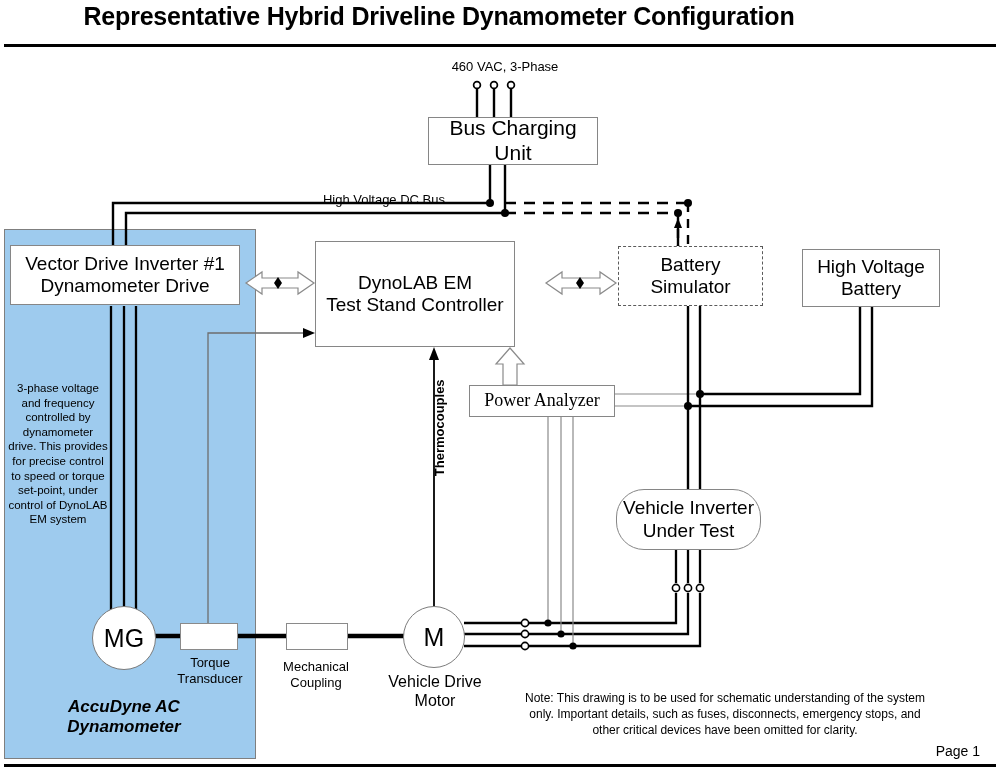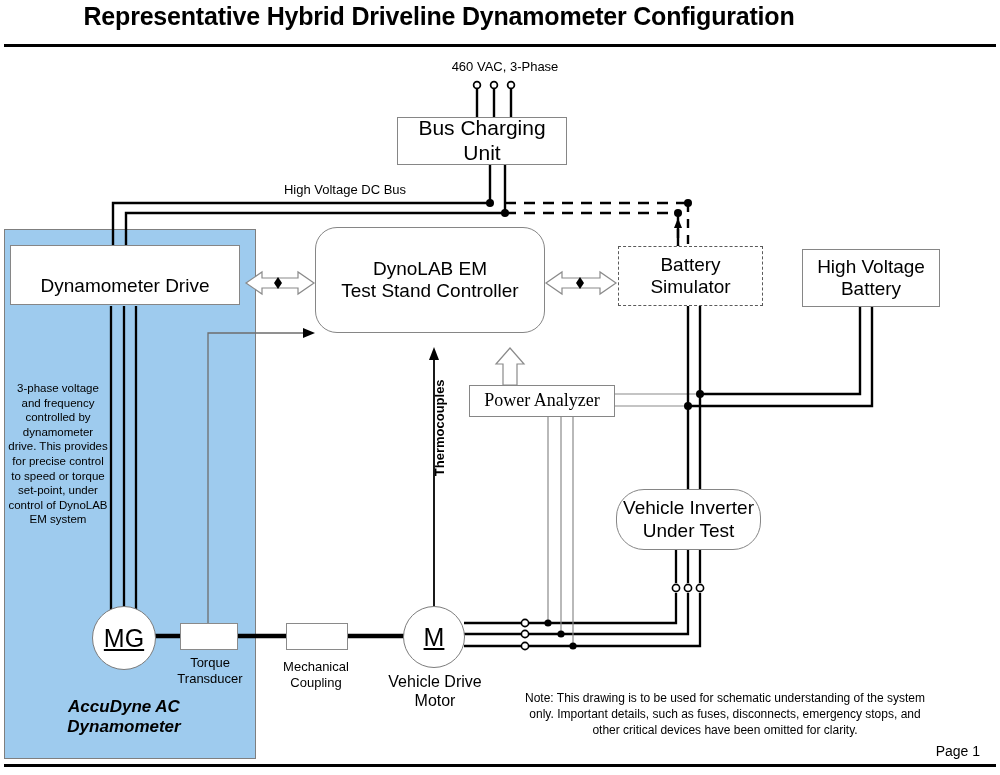--- a/index.html
+++ b/index.html
@@ -28,42 +28,42 @@
     background:#9ecbee;border:1px solid #7f7f7f;box-sizing:border-box;
   }
   #inverter{left:10px;top:245px;width:230px;height:60px;font-size:19px;}
   #dyno-label{
     left:6px;top:697px;width:236px;font-size:17px;font-weight:bold;font-style:italic;
   }
   #panel-note{
     left:8px;top:381px;width:100px;font-size:11.5px;text-align:center;line-height:1.27;
   }
 
-  #bcu{left:397px;top:117px;width:170px;height:48px;font-size:21px;}
-  #ctrl{left:315px;top:227px;width:230px;height:106px;border-radius:22px;}
+  #bcu{left:428px;top:117px;width:170px;height:48px;font-size:21px;}
+  #ctrl{left:315px;top:241px;width:200px;height:106px;}
   #batsim{left:618px;top:246px;width:145px;height:60px;}
   #hvbat{left:802px;top:249px;width:138px;height:58px;}
   #vinv{left:616px;top:489px;width:145px;height:61px;border-radius:28px;}
   #panalyzer{left:469px;top:385px;width:146px;height:32px;font-size:18px;font-family:Liberation Serif, serif;}
 
   #vac-label{left:375px;top:59px;width:260px;font-size:13px;}
-  #hvdc-label{left:245px;top:182px;width:200px;font-size:13px;text-align:center;}
+  #hvdc-label{left:245px;top:192px;width:200px;font-size:13px;text-align:right;}
   #torque-label{left:165px;top:655px;width:90px;font-size:13px;}
   #coupling-label{left:270px;top:659px;width:92px;font-size:13px;}
   #vdm-label{left:368px;top:672px;width:134px;font-size:16px;}
   #thermo-label{
     left:385px;top:420px;width:110px;font-size:13px;font-weight:bold;
     transform:rotate(-90deg);transform-origin:center center;
   }
   #note{left:520px;top:690px;width:410px;font-size:12px;line-height:1.35;}
   #pagenum{left:880px;top:743px;width:100px;font-size:14px;text-align:right;}
 
   .motor{
     position:absolute;border:1px solid #7c7c7c;border-radius:50%;background:#fff;
-    display:flex;align-items:center;justify-content:center;font-size:25px;text-decoration:underline;
+    display:flex;align-items:center;justify-content:center;font-size:25px;
   }
   #mg{left:92px;top:606px;width:62px;height:62px;}
   #m{left:403px;top:606px;width:60px;height:60px;}
 
   .mechbox{position:absolute;background:#fff;border:1px solid #8a8a8a;}
   #torque-box{left:180px;top:623px;width:56px;height:25px;}
   #coupling-box{left:286px;top:623px;width:60px;height:25px;}
 </style>
 </head>
 <body>
@@ -163,21 +163,21 @@
         <polygon points="546,283 562,272 562,278 600,278 600,272 616,283 600,294 600,288 562,288 562,294"></polygon>
       </g>
       <polygon points="580,277 576,283 580,289 584,283" fill="#000" stroke="none"></polygon>
     </g>
   </svg>
 
   <div class="box" id="bcu">Bus Charging Unit</div>
 
   <div class="box" id="inverter">
     <span>
-      <br>
+      <span>Vector Drive Inverter #1</span><br>
       <span>Dynamometer Drive</span>
     </span>
   </div>
 
   <div class="box" id="ctrl">
     <span>
       <span>DynoLAB EM</span><br>
       <span>Test Stand Controller</span>
     </span>
   </div>

